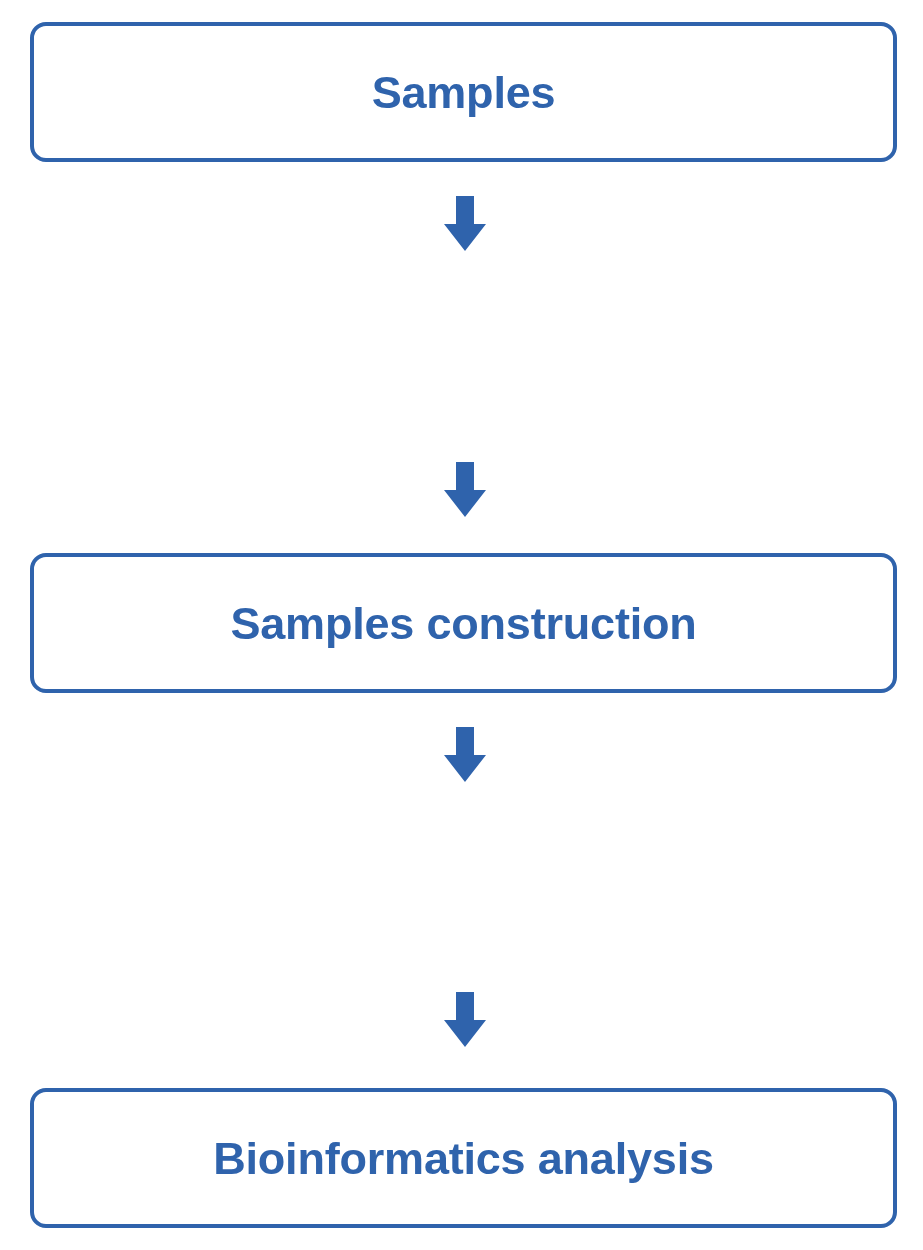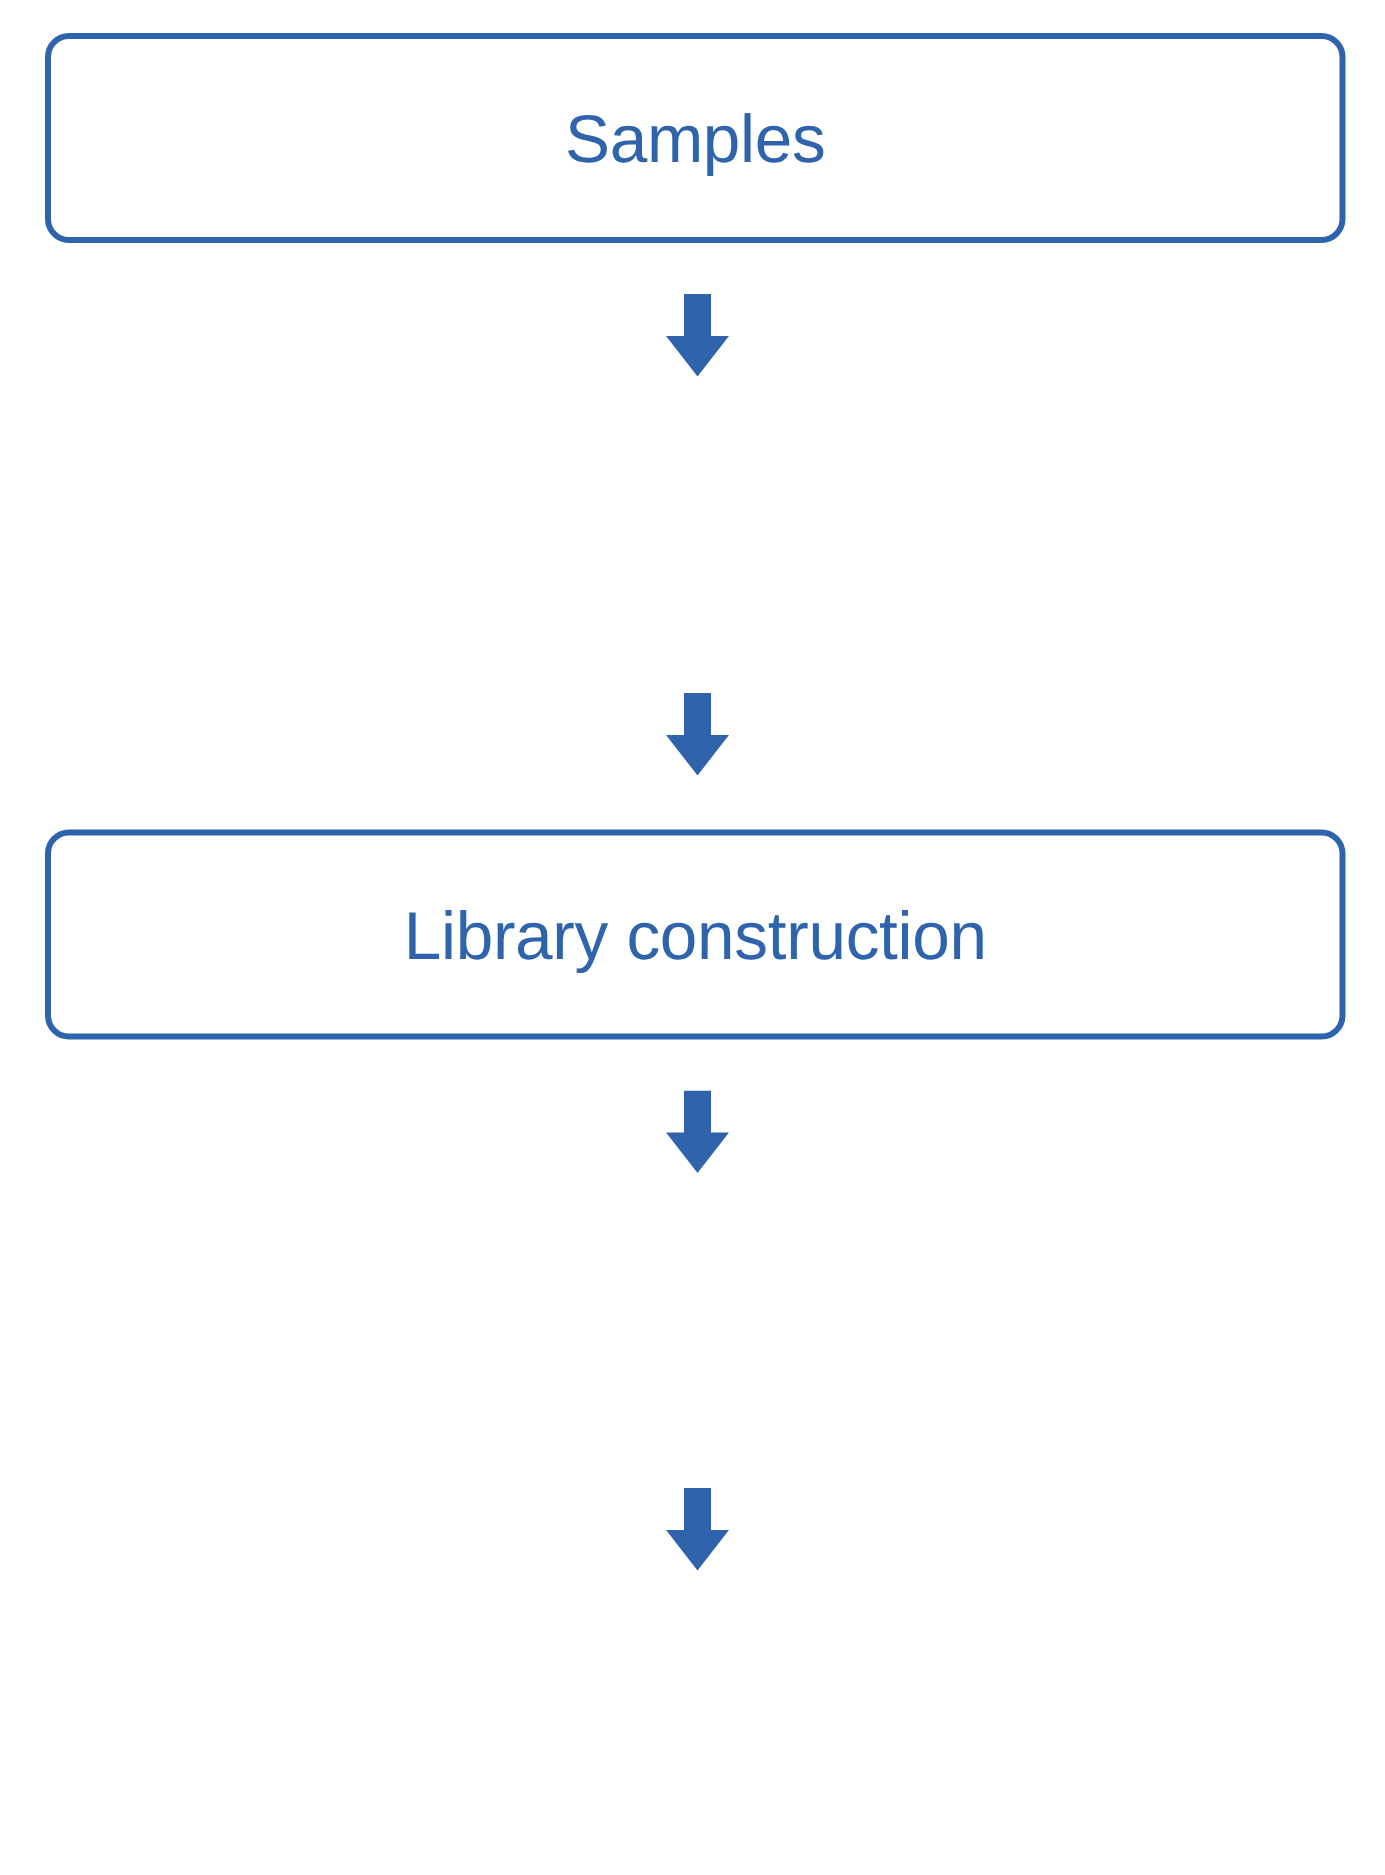--- a/index.html
+++ b/index.html
@@ -35,21 +35,21 @@
     border-radius: 16px;
     background: #ffffff;
     display: flex;
     align-items: center;
     justify-content: center;
   }
   .step-label {
     color: #2f63ac;
     font-family: "Liberation Sans", sans-serif;
     font-size: 45px;
-    font-weight: 400;
+    font-weight: 700;
     line-height: 1;
     letter-spacing: -0.2px;
     text-align: left;
     white-space: nowrap;
     user-select: none;
   }
   .connector {
     position: absolute;
     left: 0;
     width: 923px;
@@ -98,35 +98,40 @@
   <div class="connector conn-2">
     <span>
       <svg width="44" height="56" viewBox="0 0 44 56" aria-hidden="true">
         <polygon points="13,0 31,0 31,28 43,28 22,55 1,28 13,28" fill="#2f63ac"></polygon>
       </svg>
     </span>
   </div>
 
   <div class="step-row step-3">
     <div class="step-box">
-      <span class="step-label">Library construction</span>
+      <span class="step-label">Samples construction</span>
     </div>
   </div>
 
   <div class="connector conn-3">
     <span>
       <svg width="44" height="56" viewBox="0 0 44 56" aria-hidden="true">
         <polygon points="13,0 31,0 31,28 43,28 22,55 1,28 13,28" fill="#2f63ac"></polygon>
       </svg>
     </span>
   </div>
 
 
   <div class="connector conn-4">
     <span>
       <svg width="44" height="56" viewBox="0 0 44 56" aria-hidden="true">
         <polygon points="13,0 31,0 31,28 43,28 22,55 1,28 13,28" fill="#2f63ac"></polygon>
       </svg>
     </span>
   </div>
 
+  <div class="step-row step-5">
+    <div class="step-box">
+      <span class="step-label">Bioinformatics analysis</span>
+    </div>
+  </div>
 
 </div>
 
 </body></html>

